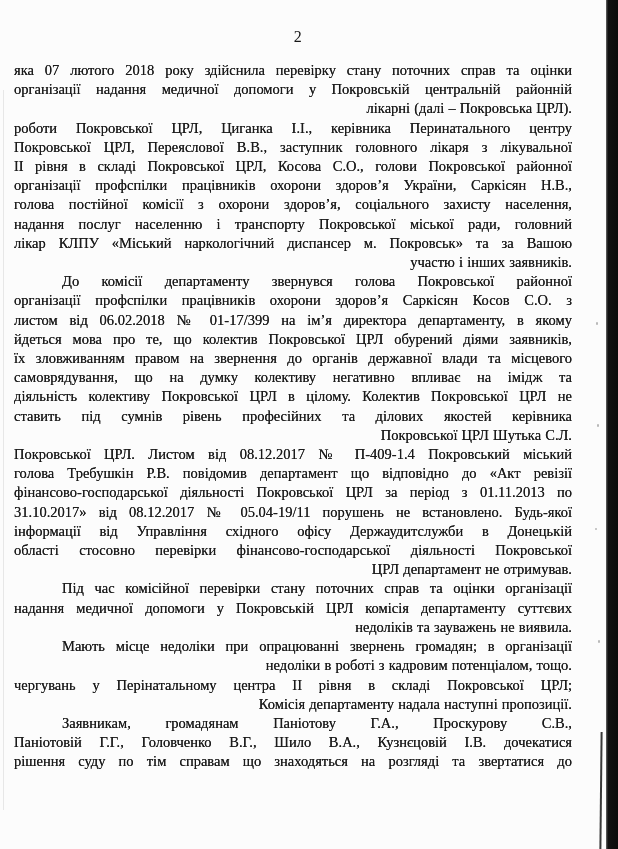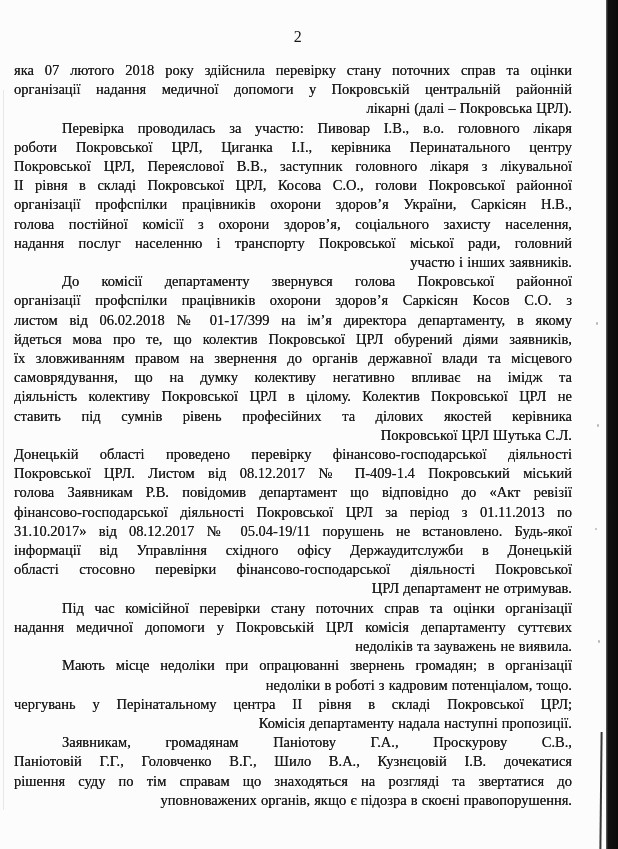--- a/index.html
+++ b/index.html
@@ -94,44 +94,43 @@
 
   <div class="page-number">2</div>
 
   <div class="doc-body">
       <div class="para">
         <div class="line just">яка 07 лютого 2018 року здійснила перевірку стану поточних справ та оцінки</div>
         <div class="line just">організації надання медичної допомоги у Покровській центральній районній</div>
         <div class="line">лікарні (далі – Покровська ЦРЛ).</div>
       </div>
       <div class="para">
-        <div class="line indent just">Перевірка проводилась за участю: Пивовар І.В., в.о. головного лікаря</div>
         <div class="line just">роботи Покровської ЦРЛ, Циганка І.І., керівника Перинатального центру</div>
         <div class="line just">Покровської ЦРЛ, Переяслової В.В., заступник головного лікаря з лікувальної</div>
         <div class="line just">ІІ рівня в складі Покровської ЦРЛ, Косова С.О., голови Покровської районної</div>
         <div class="line just">організації профспілки працівників охорони здоров’я України, Саркісян Н.В.,</div>
         <div class="line just">голова постійної комісії з охорони здоров’я, соціального захисту населення,</div>
         <div class="line just">надання послуг населенню і транспорту Покровської міської ради, головний</div>
+        <div class="line just">лікар КЛПУ «Міський наркологічний диспансер м. Покровськ» та за Вашою</div>
         <div class="line">участю і інших заявників.</div>
       </div>
       <div class="para">
         <div class="line indent just">До комісії департаменту звернувся голова Покровської районної</div>
         <div class="line just">організації профспілки працівників охорони здоров’я Саркісян Косов С.О. з</div>
         <div class="line just">листом від 06.02.2018 № 01-17/399 на ім’я директора департаменту, в якому</div>
         <div class="line just">йдеться мова про те, що колектив Покровської ЦРЛ обурений діями заявників,</div>
         <div class="line just">їх зловживанням правом на звернення до органів державної влади та місцевого</div>
         <div class="line just">самоврядування, що на думку колективу негативно впливає на імідж та</div>
         <div class="line just">діяльність колективу Покровської ЦРЛ в цілому. Колектив Покровської ЦРЛ не</div>
         <div class="line just">ставить під сумнів рівень професійних та ділових якостей керівника</div>
         <div class="line">Покровської ЦРЛ Шутька С.Л.</div>
       </div>
       <div class="para">
-        <div class="line just">Донецькій області проведено перевірку фінансово-господарської діяльності</div>
         <div class="line just">Покровської ЦРЛ. Листом від 08.12.2017 № П-409-1.4 Покровський міський</div>
-        <div class="line just">голова Заявникам Р.В. повідомив департамент що відповідно до «Акт ревізії</div>
+        <div class="line just">голова Требушкін Р.В. повідомив департамент що відповідно до «Акт ревізії</div>
         <div class="line just">фінансово-господарської діяльності Покровської ЦРЛ за період з 01.11.2013 по</div>
         <div class="line just">31.10.2017» від 08.12.2017 № 05.04-19/11 порушень не встановлено. Будь-якої</div>
         <div class="line just">інформації від Управління східного офісу Держаудитслужби в Донецькій</div>
         <div class="line just">області стосовно перевірки фінансово-господарської діяльності Покровської</div>
         <div class="line">ЦРЛ департамент не отримував.</div>
       </div>
       <div class="para">
         <div class="line indent just">Під час комісійної перевірки стану поточних справ та оцінки організації</div>
         <div class="line just">надання медичної допомоги у Покровській ЦРЛ комісія департаменту суттєвих</div>
         <div class="line">недоліків та зауважень не виявила.</div>
@@ -141,21 +140,20 @@
         <div class="line">недоліки в роботі з кадровим потенціалом, тощо.</div>
         <div class="line just">чергувань у Перінатальному центра ІІ рівня в складі Покровської ЦРЛ;</div>
       </div>
       <div class="para">
         <div class="line indent">Комісія департаменту надала наступні пропозиції.</div>
       </div>
       <div class="para">
         <div class="line indent just">Заявникам, громадянам Паніотову Г.А., Проскурову С.В.,</div>
         <div class="line just">Паніотовій Г.Г., Головченко В.Г., Шило В.А., Кузнєцовій І.В. дочекатися</div>
         <div class="line just">рішення суду по тім справам що знаходяться на розгляді та звертатися до</div>
-        <div class="line">уповноважених органів, якщо є підозра в скоєні правопорушення.</div>
       </div>
     </div>
 
   <div class="scan-band"></div>
   <div class="scan-line-bottom"></div>
   <div class="scan-line-left"></div>
   <div class="speck s1"></div>
   <div class="speck s2"></div>
   <div class="speck s3"></div>
   <div class="speck s4"></div>

